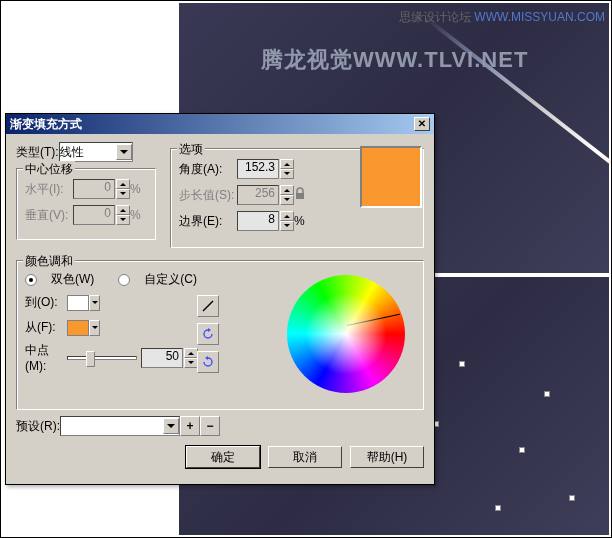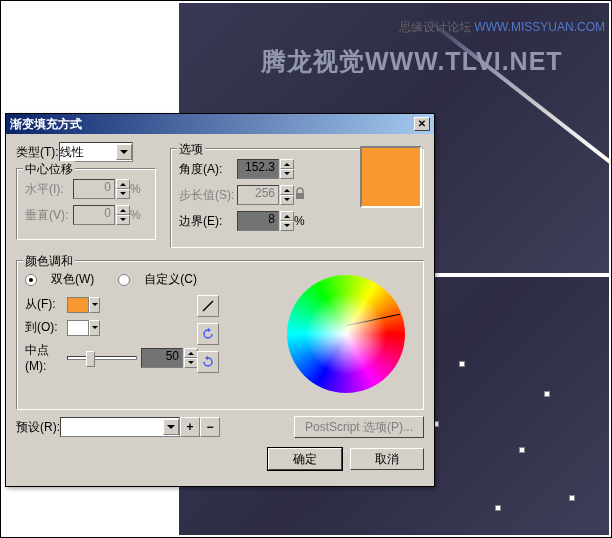--- a/index.html
+++ b/index.html
@@ -8,40 +8,40 @@
 .bg-top, .bg-bottom { position: absolute; left: 178px; right: 2px; background: linear-gradient(135deg, #3a3955 0%, #2d2c44 50%, #3f3e5a 100%); }
 .bg-top { top: 2px; height: 270px; }
 .bg-bottom { top: 276px; height: 258px; }
 
 .comet { position: absolute; transform-origin: top left; }
 .comet-1 { top: 15px; left: 250px; width: 360px; height: 4px; transform: rotate(38deg); background: linear-gradient(90deg, transparent 0%, #8890b0 20%, #ccc 40%, #fff 60%, #ffb85b 85%, #ff9a2b 100%); border-radius: 0 3px 3px 0; }
 .comet-1::after { content:''; position:absolute; right:-4px; top:-3px; width:10px; height:10px; border-radius:50%; background:#fc912c; box-shadow:0 0 8px #ffb55a; }
 
 .handle { position:absolute; width:6px; height:6px; background:#fff; border:1px solid #888; }
 
-.watermark-top { position:absolute; top:18px; right:6px; font-size:11px; color:#666; }
+.watermark-top { position:absolute; top:8px; right:6px; font-size:11px; color:#666; }
 .watermark-top a { color:#5478cc; text-decoration:none; }
-.watermark-center { position:absolute; top:44px; left:260px; color:#9298ab; font-size:25px; font-weight:bold; letter-spacing:1px; }
+.watermark-center { position:absolute; top:44px; left:260px; color:#9298ab; font-size:22px; font-weight:bold; letter-spacing:1px; }
 
 .dialog { position:absolute; top:112px; left:4px; width:430px; background:#d4d0c8; border:1px solid #000; box-shadow:2px 2px 4px rgba(0,0,0,0.3); }
 .titlebar { background:linear-gradient(90deg,#0a246a,#a6caf0); height:20px; color:#fff; padding:0 4px; display:flex; align-items:center; font-weight:bold; }
 .titlebar .spacer { flex:1; }
 .close-btn { width:16px; height:14px; background:#d4d0c8; border:1px solid #fff; border-right-color:#404040; border-bottom-color:#404040; color:#000; font-size:10px; text-align:center; line-height:11px; font-family:Arial; font-weight:bold; }
 
 .body { padding:8px 10px 10px; }
 .row { display:flex; align-items:center; margin-bottom:6px; }
 .lbl { color:#000; }
 .lbl-dis { color:#808080; }
 
 .combo { height:20px; background:#fff; border:1px solid #808080; border-top-color:#404040; border-left-color:#404040; display:inline-flex; align-items:center; padding:0 0; }
 .combo-btn { width:16px; height:16px; background:#d4d0c8; border:1px solid #fff; border-right-color:#808080; border-bottom-color:#808080; display:flex; align-items:center; justify-content:center; margin-left:auto; }
 .combo-btn::after { content:''; border:4px solid transparent; border-top-color:#000; position:relative; top:2px; }
 
 .spinner { display:inline-flex; }
-.spin-input { width:42px; height:20px; background:#737373; border:1px solid #808080; border-top-color:#404040; border-left-color:#404040; padding:0 3px; text-align:right; }
+.spin-input { width:42px; height:20px; background:#e5e5e5; border:1px solid #808080; border-top-color:#404040; border-left-color:#404040; padding:0 3px; text-align:right; }
 .spin-input.dis { background:#d4d0c8; color:#808080; }
 .spin-btns { display:flex; flex-direction:column; margin-left:1px; }
 .spin-btn { width:14px; height:10px; background:#d4d0c8; border:1px solid #fff; border-right-color:#808080; border-bottom-color:#808080; display:flex; align-items:center; justify-content:center; }
 .spin-btn::after { content:''; border:3px solid transparent; }
 .spin-btn.up::after { border-bottom-color:#000; position:relative; top:-1px; }
 .spin-btn.down::after { border-top-color:#000; position:relative; top:1px; }
 
 .group { border:1px solid #808080; border-right-color:#fff; border-bottom-color:#fff; padding:10px 8px 8px; margin:6px 0; position:relative; }
 .group.inset { box-shadow: inset 1px 1px 0 #fff; }
 .group-title { position:absolute; top:-8px; left:6px; background:#d4d0c8; padding:0 2px; }
@@ -188,28 +188,28 @@
 
     <div class="group inset" style="position:relative; height:150px;">
       <span class="group-title lbl">颜色调和</span>
       <div class="row" style="gap:14px;">
         <span class="radio checked"></span>
         <span class="lbl">双色(W)</span>
         <span class="radio" style="margin-left:10px"></span>
         <span class="lbl">自定义(C)</span>
       </div>
 
+      <div class="row">
+        <span class="lbl" style="width:42px">到(O):</span>
+        <span class="color-chip" style="background:#fff"></span>
+          <span class="chip-arrow"></span>
+      </div>
       <div class="row" style="margin-top:8px;">
         <span class="lbl" style="width:42px">从(F):</span>
         <span class="color-chip" style="background:#f8982e"></span>
-          <span class="chip-arrow"></span>
-      </div>
-      <div class="row">
-        <span class="lbl" style="width:42px">到(O):</span>
-        <span class="color-chip" style="background:#fff"></span>
           <span class="chip-arrow"></span>
       </div>
       <div class="row">
         <span class="lbl" style="width:42px">中点(M):</span>
         <div class="slider-track">
             <div class="slider-thumb"></div>
           </div>
         <div class="spinner" style="margin-left:4px;">
           <div class="spin-input">50</div>
           <div class="spin-btns">
@@ -245,22 +245,22 @@
     </div>
 
     <div class="row" style="margin-top:6px;">
       <span class="lbl">预设(R):</span>
       <div class="combo" style="width:120px">
           <div class="combo-btn"></div>
         </div>
       <div class="pad-btn">+</div>
       <div class="pad-btn">−</div>
       <span style="flex:1"></span>
-      <div class="btn dis">PostScript 选项(P)...</div>
     </div>
 
     <div class="row" style="justify-content:flex-end; margin-top:10px; gap:8px;">
       <div class="btn default" style="width:74px">确定</div>
       <div class="btn" style="width:74px">取消</div>
+      <div class="btn" style="width:74px">帮助(H)</div>
     </div>
 
   </div>
 </div>
 
 </body></html>

